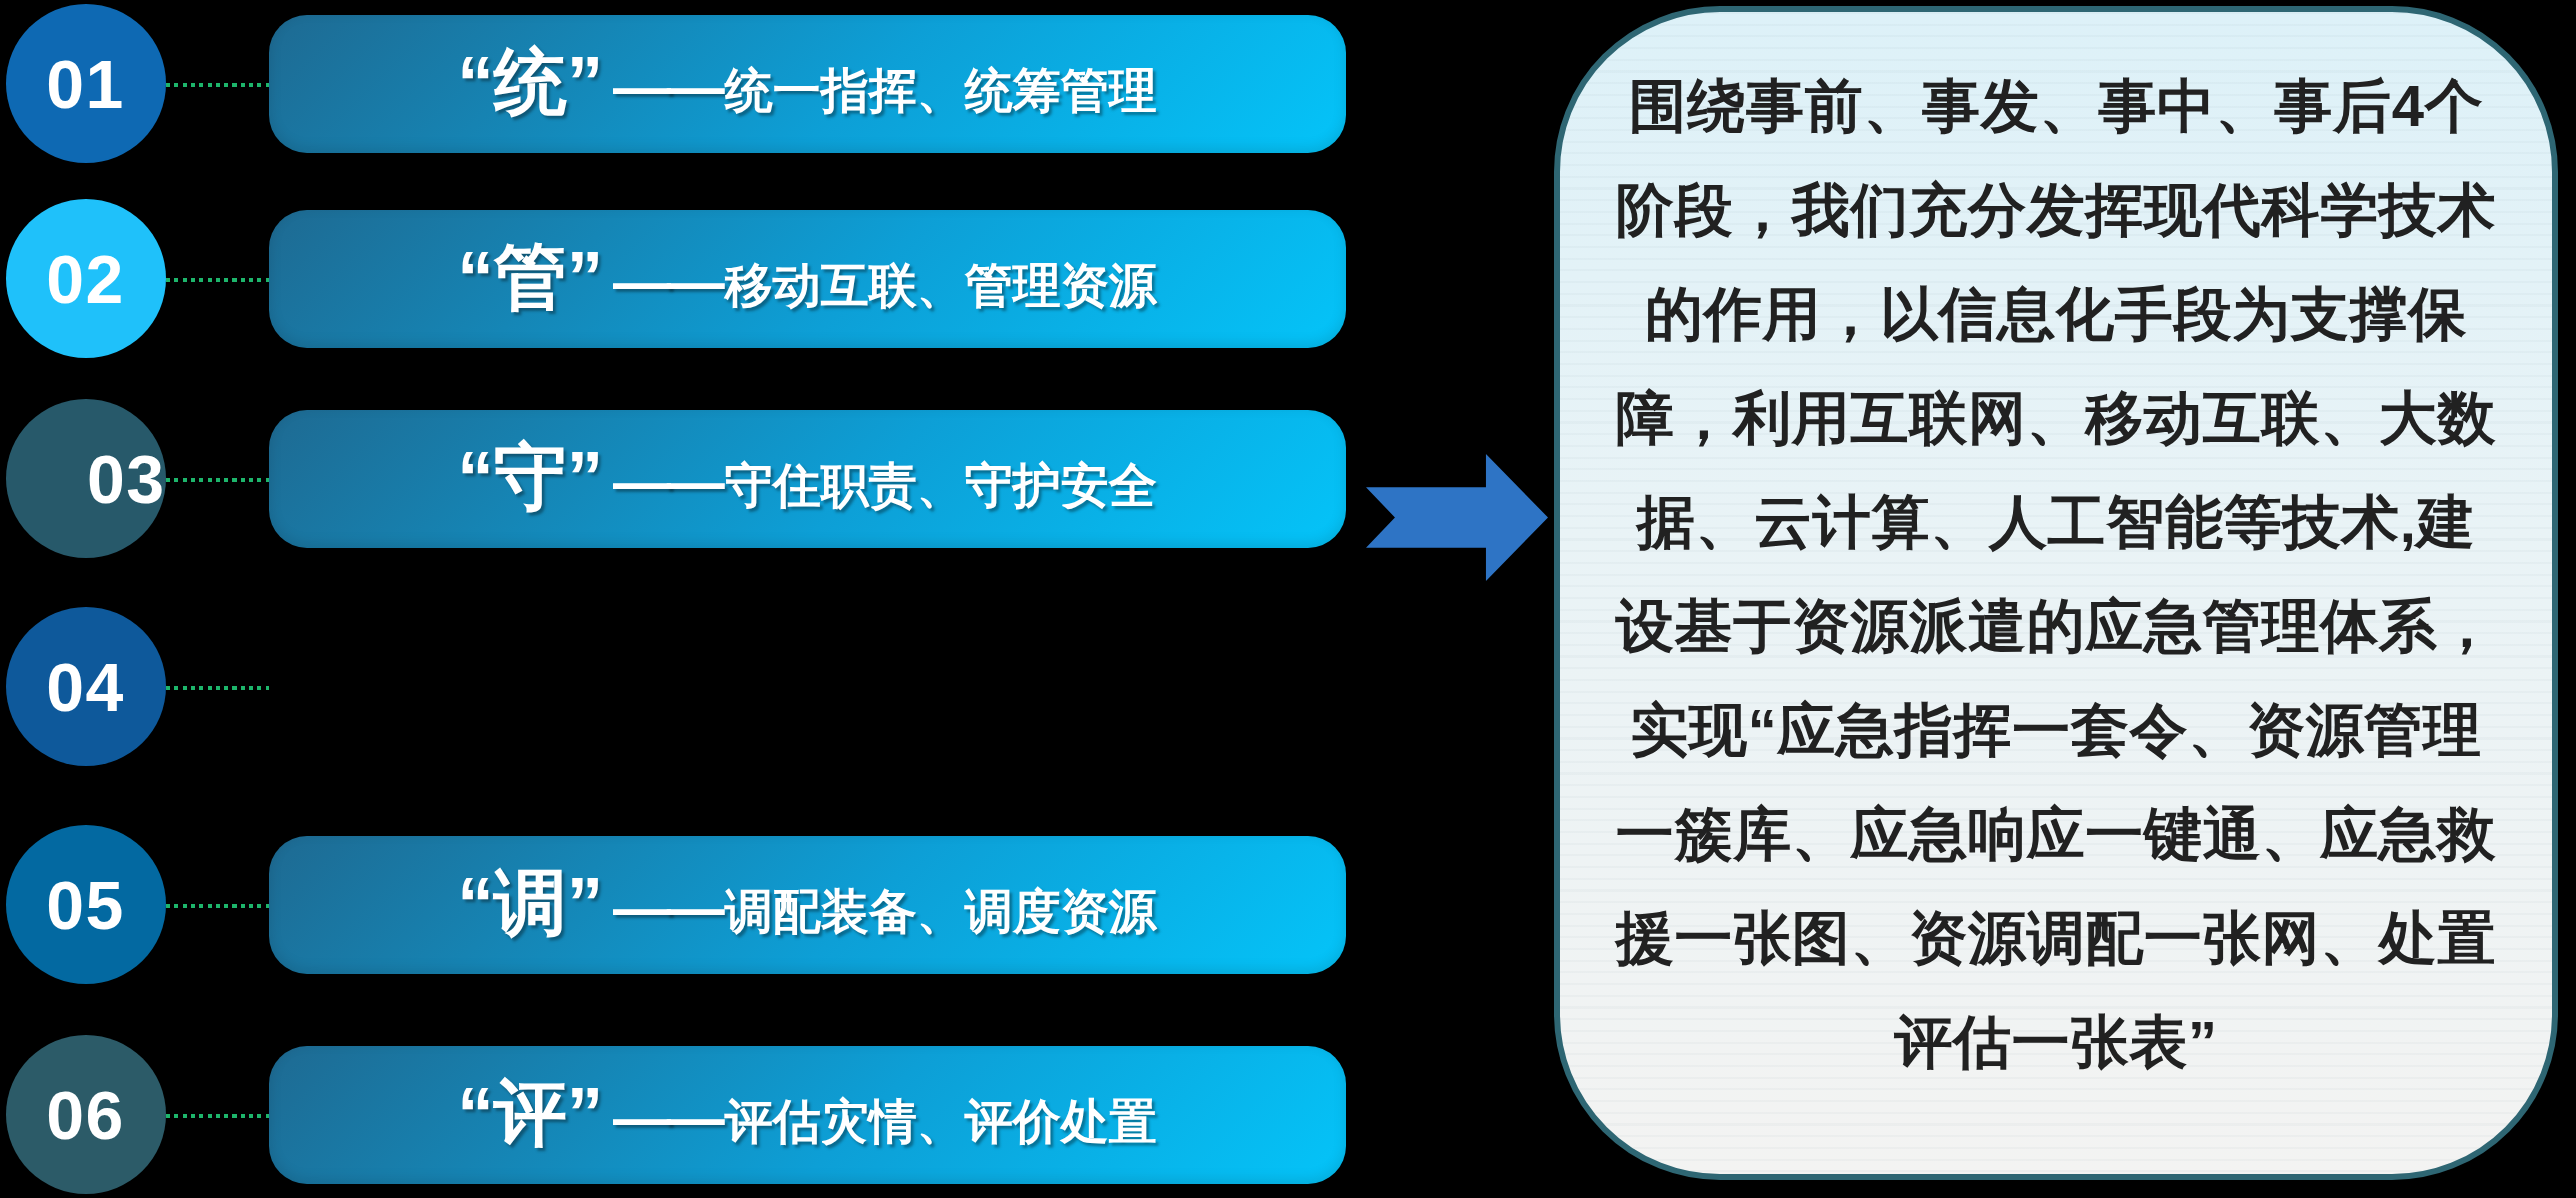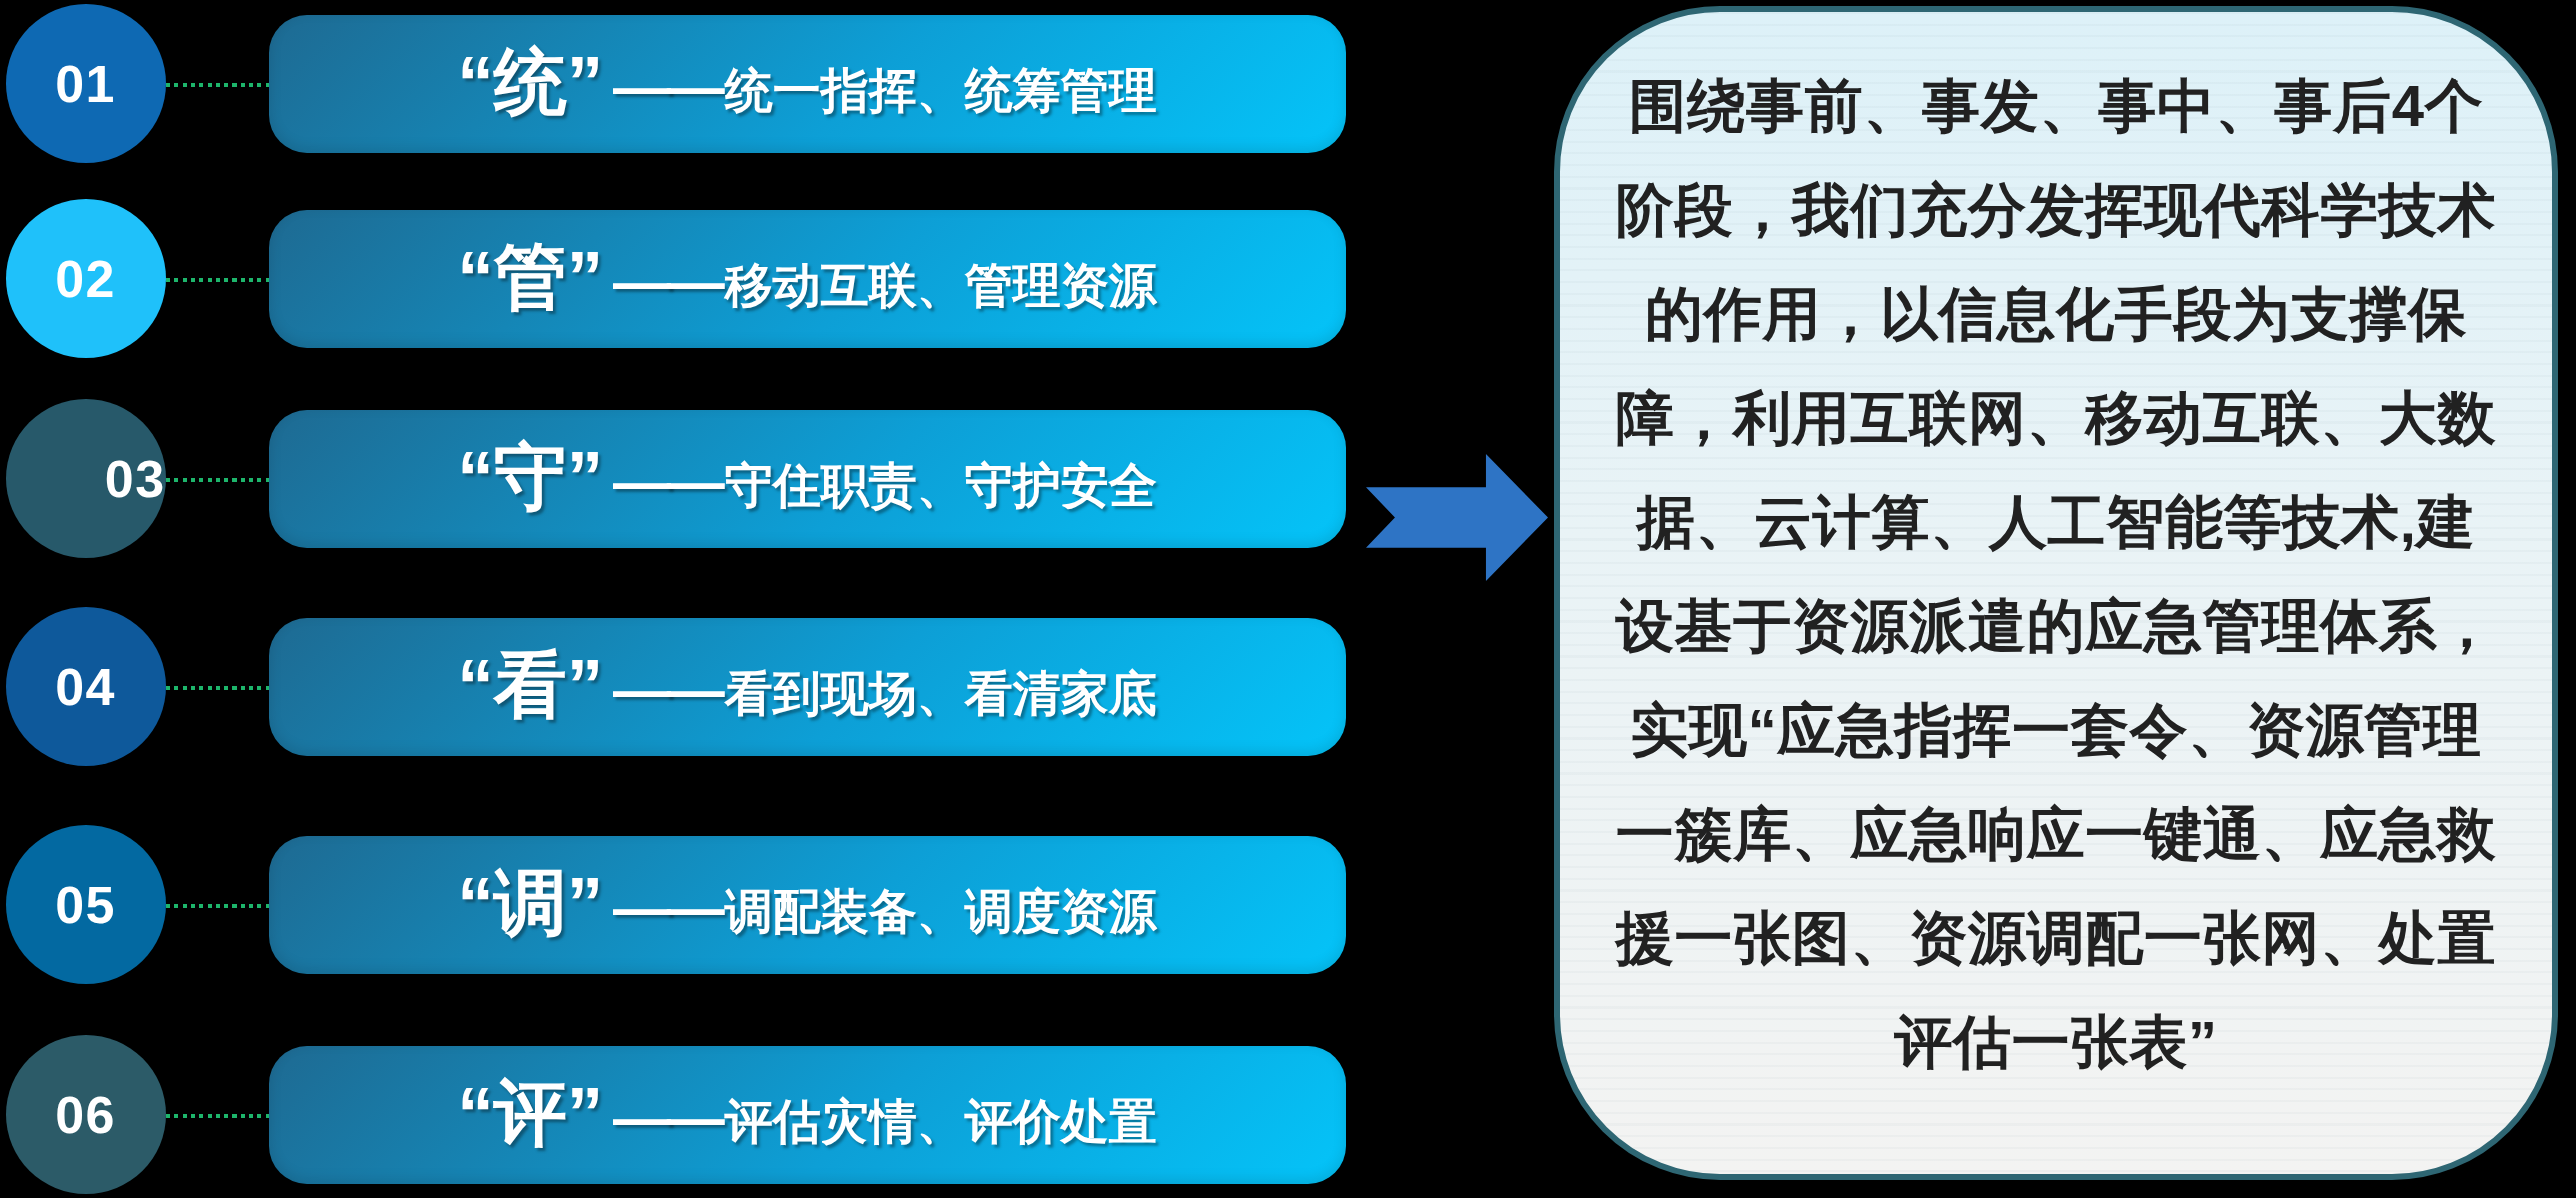--- a/index.html
+++ b/index.html
@@ -12,21 +12,21 @@
   
   .row{
     position:absolute;left:5.5px;width:1340px;height:159px;
     display:flex;align-items:center;
   }
   .circle{
     width:160px;height:159px;border-radius:50%;flex:0 0 auto;
     display:flex;align-items:center;justify-content:center;
   }
   .circle .num{
-    color:#fff;font-size:52px;font-weight:bold;letter-spacing:1.4px;
+    color:#fff;font-size:68px;font-weight:bold;letter-spacing:1.4px;
   }
   .dots{
     flex:0 0 auto;width:103px;height:4.8px;margin-top:2.8px;
     background:repeating-linear-gradient(90deg,var(--dotted-line) 0 4.1px,transparent 4.1px 8.3px);
   }
   .bar{
     flex:1 1 auto;height:138px;border-radius:38px;
     background:linear-gradient(135deg,var(--bar-grad-start) 0%,var(--bar-grad-mid) 55%,var(--bar-grad-end) 100%);
     display:flex;align-items:center;justify-content:center;
     box-shadow:inset 0 -4.1px 12.4px rgba(0,0,0,0.12);
@@ -92,23 +92,20 @@
     <div class="bar">
       <span class="bar-text"><span class="kw">“守”</span><span class="dash">——</span><span class="desc">守住职责、守护安全</span></span>
     </div>
   </div>
 
   <div class="row" style="top:607px">
     <div class="circle" style="background-color: rgb(14, 89, 155);">
       <span class="num">04</span>
     </div>
     <div class="dots"></div>
-    <div class="bar">
-      <span class="bar-text"><span class="kw">“看”</span><span class="dash">——</span><span class="desc">看到现场、看清家底</span></span>
-    </div>
   </div>
 
   <div class="row" style="top:825px">
     <div class="circle" style="background-color: #0369a1;">
       <span class="num">05</span>
     </div>
     <div class="dots"></div>
     <div class="bar">
       <span class="bar-text"><span class="kw">“调”</span><span class="dash">——</span><span class="desc">调配装备、调度资源</span></span>
     </div>

